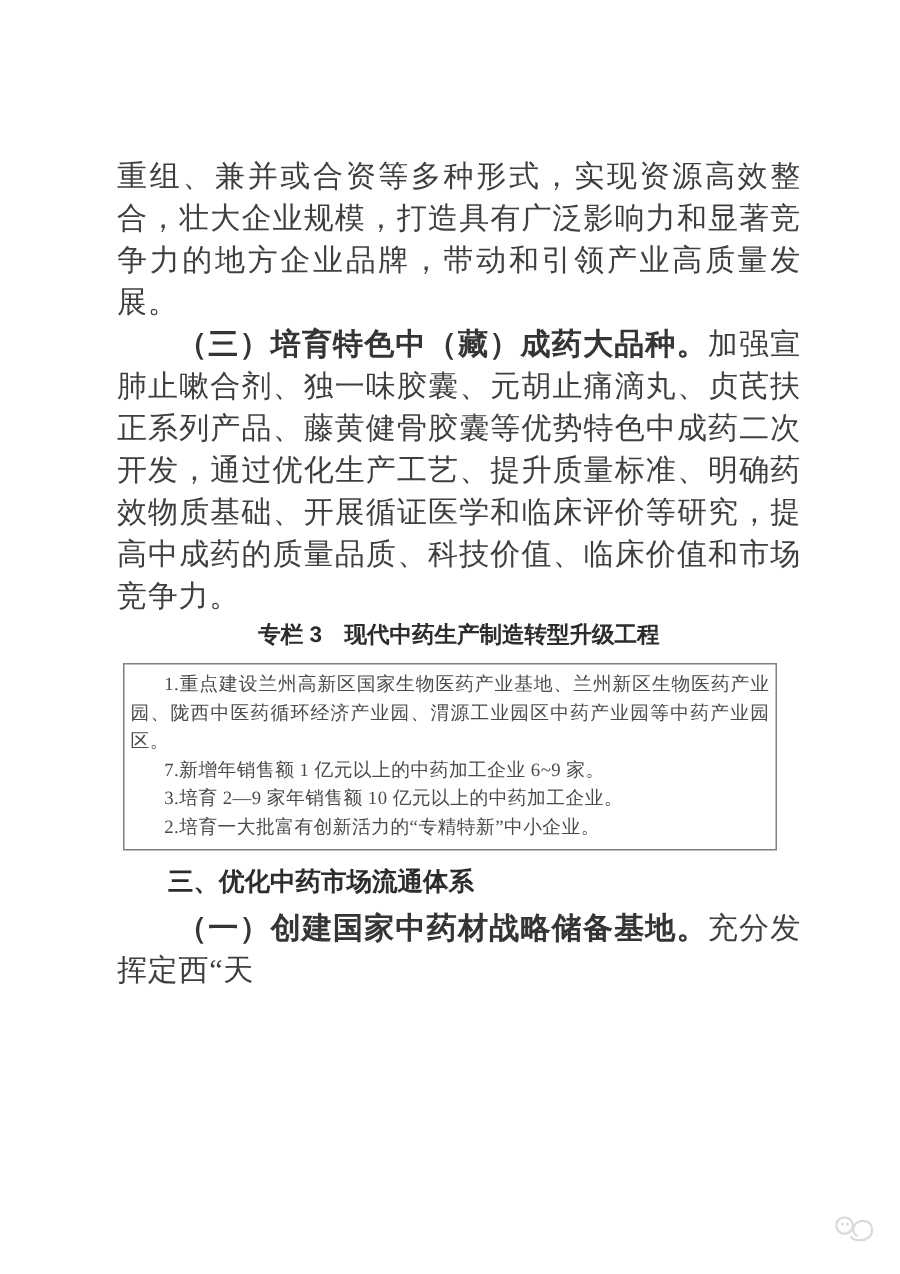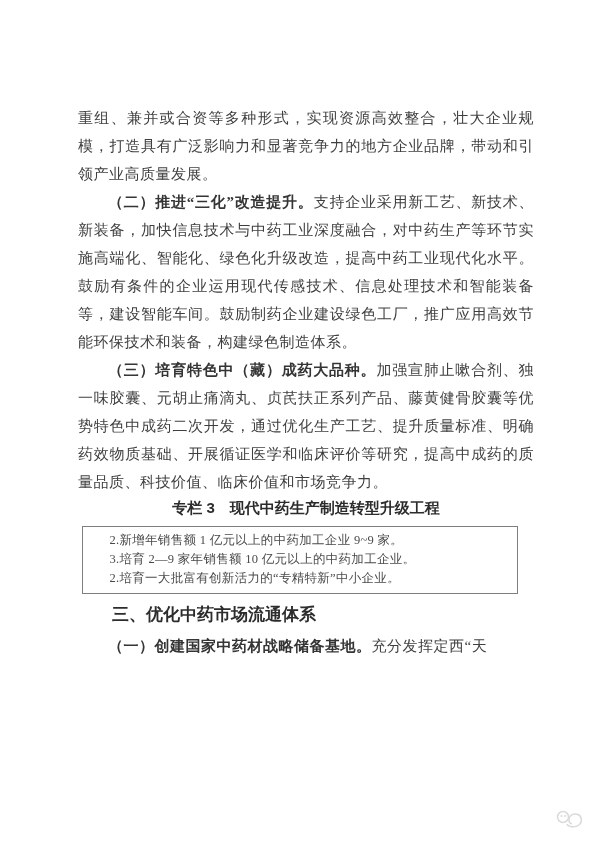--- a/index.html
+++ b/index.html
@@ -15,21 +15,21 @@
     overflow: hidden;
   }
   .content {
     position: absolute;
     left: 78px; top: 104px;
     width: 456px;
     color: #3f3f3f;
   }
   .para {
     margin: 0;
-    font-size: 15px;
+    font-size: 20px;
     line-height: 28px;
     letter-spacing: 0.5px;
     text-align: justify;
     text-justify: inter-character;
   }
   .para.indent { text-indent: 2em; }
   .lead { font-weight: bold; color: #353535; }
   .box-title {
     margin-top: 2px;
     text-align: center;
@@ -82,28 +82,28 @@
   .wm-icon { display: block; }
 </style>
 </head>
 <body>
 
 <div class="page">
   <div class="content">
 
     <p class="para">重组、兼并或合资等多种形式，实现资源高效整合，壮大企业规模，打造具有广泛影响力和显著竞争力的地方企业品牌，带动和引领产业高质量发展。</p>
 
-    <p class="para indent"><span class="lead">（二）推进“三化”改造提升。</span><span>支持企业采用新工艺、新技术、新装备，加快信息技术与中药工业深度融合，对中药生产等环节实施高端化、智能化、绿色化升级改造，提高中药工业现代化水平。鼓励有条件的企业运用现代传感技术、信息处理技术和智能装备等，建设智能车间。鼓励制药企业建设绿色工厂，推广应用高效节能环保技术和装备，构建绿色制造体系。</span></p>
 
     <p class="para indent"><span class="lead">（三）培育特色中（藏）成药大品种。</span><span>加强宣肺止嗽合剂、独一味胶囊、元胡止痛滴丸、贞芪扶正系列产品、藤黄健骨胶囊等优势特色中成药二次开发，通过优化生产工艺、提升质量标准、明确药效物质基础、开展循证医学和临床评价等研究，提高中成药的质量品质、科技价值、临床价值和市场竞争力。</span></p>
 
     <div class="box-title">专栏 3　现代中药生产制造转型升级工程</div>
 
     <div class="box">
-      <p class="box-item">2.新增年销售额 1 亿元以上的中药加工企业 9~9 家。</p>
+      <p class="box-item">1.重点建设兰州高新区国家生物医药产业基地、兰州新区生物医药产业园、陇西中医药循环经济产业园、渭源工业园区中药产业园等中药产业园区。</p>
+      <p class="box-item">7.新增年销售额 1 亿元以上的中药加工企业 6~9 家。</p>
       <p class="box-item">3.培育 2—9 家年销售额 10 亿元以上的中药加工企业。</p>
       <p class="box-item">2.培育一大批富有创新活力的“专精特新”中小企业。</p>
     </div>
 
     <h3 class="section-heading">三、优化中药市场流通体系</h3>
 
     <p class="para indent last-para"><span class="lead">（一）创建国家中药材战略储备基地。</span><span>充分发挥定西“天</span></p>
 
   </div>
 

